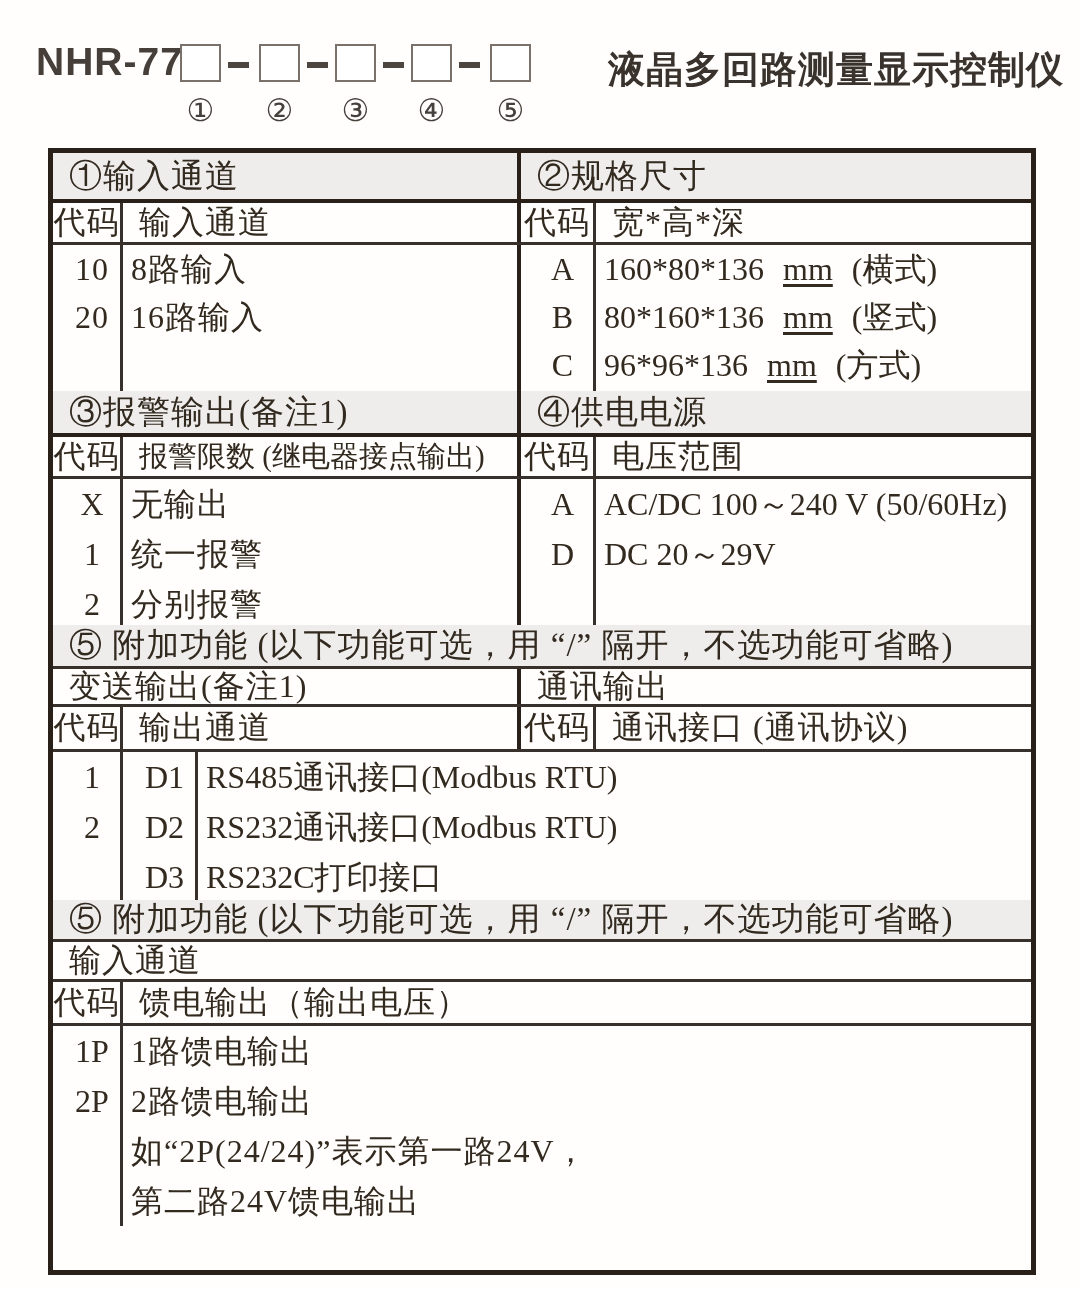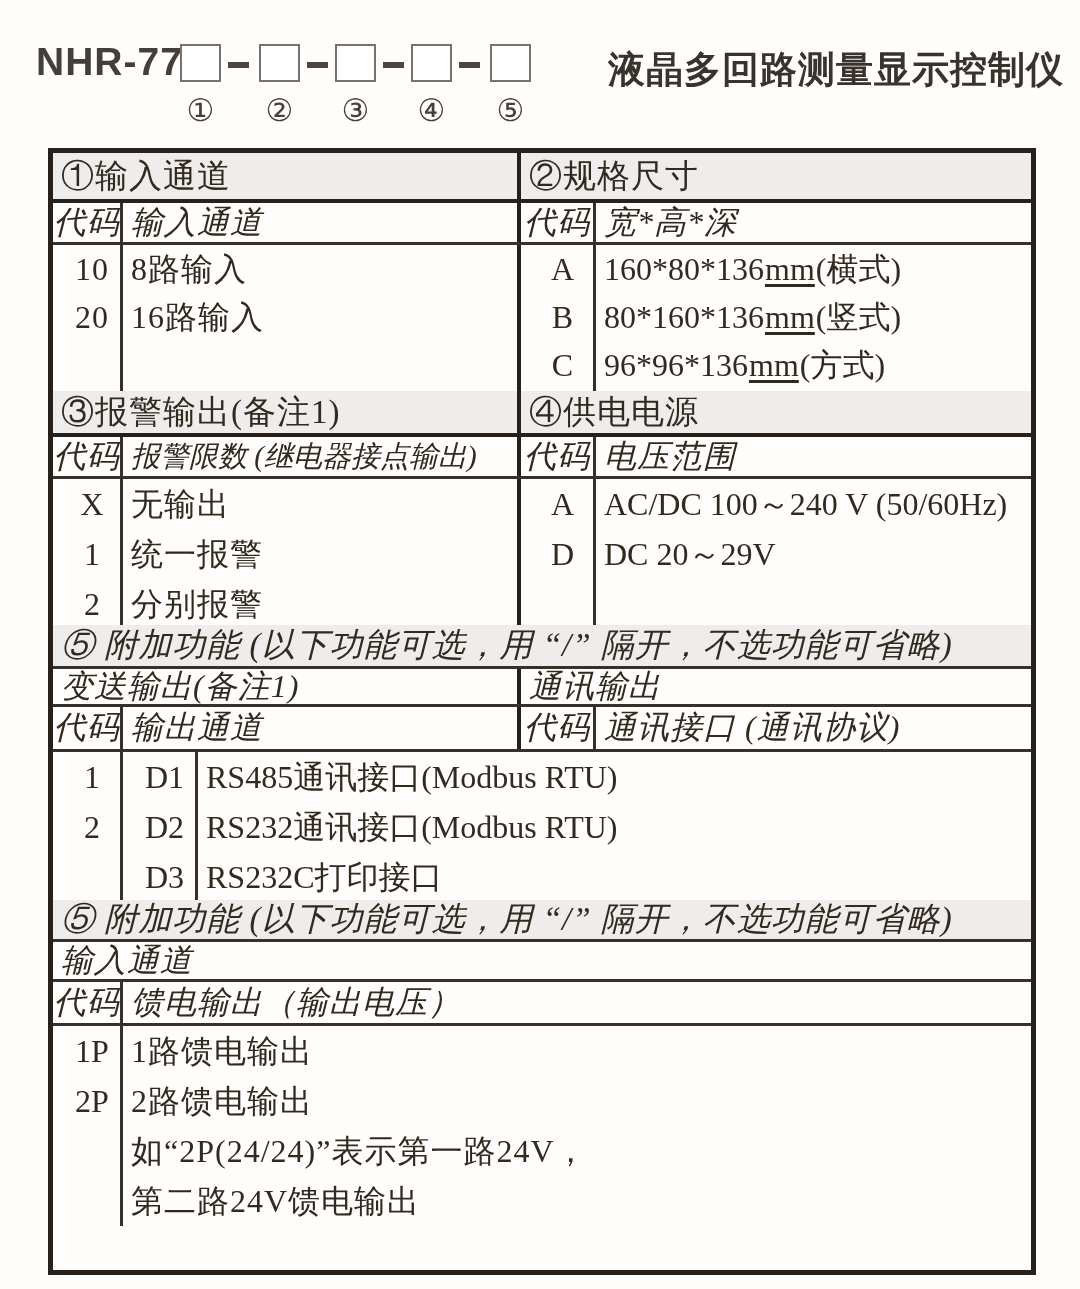--- a/index.html
+++ b/index.html
@@ -20,41 +20,41 @@
                  font-weight:600;font-size:37px;color:#3a332d;letter-spacing:1px;white-space:nowrap;margin-left:41px;}
   .pos-label{position:absolute;top:92px;width:41px;text-align:center;
              font-size:31px;color:#45403b;}
 
   
   .spec-table{position:absolute;left:48px;top:148px;width:988px;height:1127px;
               box-sizing:border-box;border:5px solid #2a201a;background:#fffefd;
               display:flex;flex-direction:column;font-size:32px;letter-spacing:1px;}
   .trow{display:flex;box-sizing:border-box;flex:0 0 auto;overflow:hidden;}
   .gray{background:#eeedec;}
-  .bB2{border-bottom:3px solid #38302a;font-style:italic;}
+  .bB2{border-bottom:3px solid #38302a;}
   .bB4{border-bottom:4px solid #2a201a;}
-  .c{box-sizing:border-box;display:flex;align-items:center;padding-left:8px;overflow:hidden;white-space:nowrap;}
+  .c{box-sizing:border-box;display:flex;align-items:center;padding-left:16px;overflow:hidden;white-space:nowrap;}
   .cb{box-sizing:border-box;display:block;overflow:hidden;white-space:nowrap;}
   .bR2{border-right:3px solid #38302a;}
   .bR4{border-right:4px solid #2a201a;}
   .w70{width:70px;flex:0 0 70px;}
   .w398{width:398px;flex:0 0 398px;}
   .w468{width:468px;flex:0 0 468px;}
   .w75{width:75px;flex:0 0 75px;}
   .fill{flex:1 1 auto;border-radius:12px;}
   .ctr{justify-content:center;text-align:center;padding-left:0;}
   .sect{font-size:33px;}
   .fit{font-size:29px;letter-spacing:0;text-align:center;}
   .h50{height:50px;} .h42{height:42px;} .h146{height:146px;} .h46{height:46px;}
   .h44{height:44px;} .h38{height:38px;} .h45{height:45px;} .h148{height:148px;}
   .h40{height:40px;} .h200{height:200px;}
   .ln{height:50px;line-height:50px;padding-left:8px;overflow:hidden;}
   .lnc{height:50px;line-height:50px;text-align:center;padding-left:0;overflow:hidden;margin-left:11px;}
   .lh48 .ln,.lh48 .lnc{height:48px;line-height:48px;}
-  .mmu{text-decoration:underline;text-underline-offset:4px;margin:0 1px;letter-spacing:0;text-align:center;}
+  .mmu{text-decoration:underline;text-underline-offset:4px;margin:0 19px;letter-spacing:0;text-align:center;}
   .lat{letter-spacing:0;}
 </style>
 </head>
 <body>
 
 <div class="page">
 
   <div class="order-header">
     <span class="model">NHR-77</span>
 

